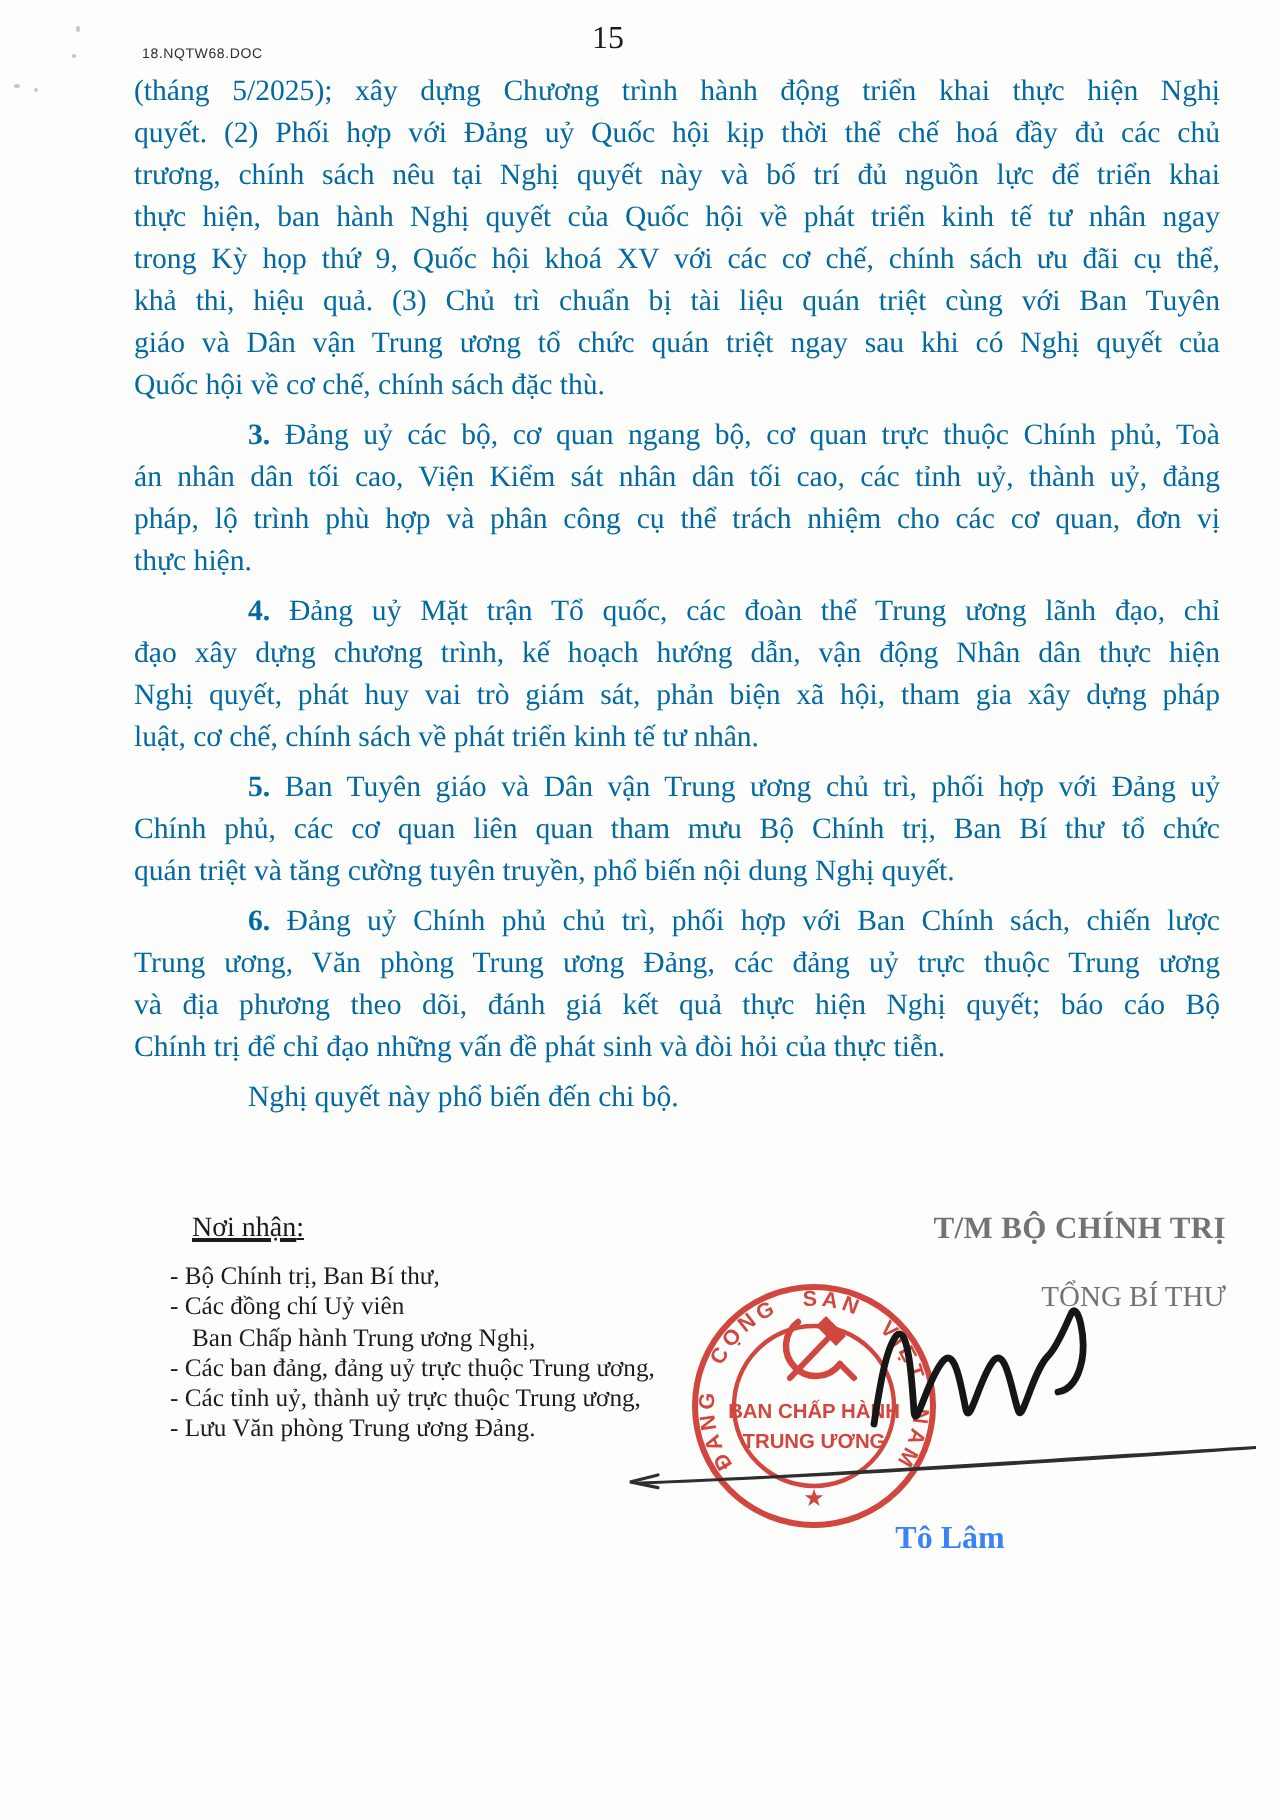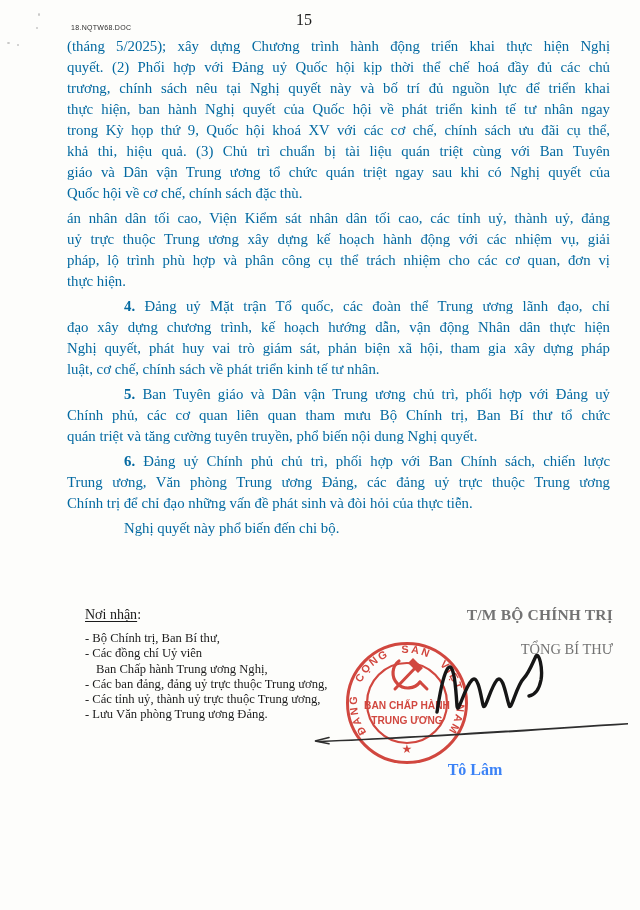--- a/index.html
+++ b/index.html
@@ -15,21 +15,21 @@
               font-size:16px; color:#1d1d1d; }
 
   .body-text { position:absolute; left:67px; top:36px; width:543px; color:#0369a1; }
   .body-text .line { font-size:14.8px; line-height:21px; text-align:justify; text-align-last:justify; }
   .body-text .line.last { text-align-last:left; }
   .body-text .line.first { text-indent:57px; }
   .body-text .para + .para { margin-top:4px; }
   .body-text b { font-weight:bold; }
 
   .recipients { position:absolute; left:85px; top:607px; width:300px; color:#1c1c1c; }
-  .recip-label { font-size:14px; margin-bottom:8px; }
+  .recip-label { font-size:14px; margin-left:11px; margin-bottom:8px;text-decoration:underline; }
   .recip-label .ul { text-decoration:underline; text-underline-offset:2px; }
   .recip-item { font-size:12.6px; line-height:15.3px; }
   .recip-item.ind { padding-left:11px; }
 
   .sign-block { position:absolute; left:373px; top:606px; width:240px; text-align:right; color:#737373; }
   .sign-authority { font-size:15.5px; font-weight:bold; letter-spacing:.2px; }
   .sign-title { font-size:14.5px; margin-top:17px; }
   .signer-name { position:absolute; left:355px; top:761px; width:240px; text-align:center;
                  font-size:16px; font-weight:bold; color:#3b82f6; }
 
@@ -54,39 +54,40 @@
         <div class="line">(tháng 5/2025); xây dựng Chương trình hành động triển khai thực hiện Nghị</div>
         <div class="line">quyết. (2) Phối hợp với Đảng uỷ Quốc hội kịp thời thể chế hoá đầy đủ các chủ</div>
         <div class="line">trương, chính sách nêu tại Nghị quyết này và bố trí đủ nguồn lực để triển khai</div>
         <div class="line">thực hiện, ban hành Nghị quyết của Quốc hội về phát triển kinh tế tư nhân ngay</div>
         <div class="line">trong Kỳ họp thứ 9, Quốc hội khoá XV với các cơ chế, chính sách ưu đãi cụ thể,</div>
         <div class="line">khả thi, hiệu quả. (3) Chủ trì chuẩn bị tài liệu quán triệt cùng với Ban Tuyên</div>
         <div class="line">giáo và Dân vận Trung ương tổ chức quán triệt ngay sau khi có Nghị quyết của</div>
         <div class="line last">Quốc hội về cơ chế, chính sách đặc thù.</div>
       </div>
       <div class="para">
+        <div class="line first"><b>3.</b> Đảng uỷ các bộ, cơ quan ngang bộ, cơ quan trực thuộc Chính phủ, Toà</div>
         <div class="line">án nhân dân tối cao, Viện Kiểm sát nhân dân tối cao, các tỉnh uỷ, thành uỷ, đảng</div>
-        <div class="line">uỷ trực thuộc Trung ương xây dựng kế hoạch hành động với các nhiệm vụ, giải</div>
         <div class="line">pháp, lộ trình phù hợp và phân công cụ thể trách nhiệm cho các cơ quan, đơn vị</div>
         <div class="line last">thực hiện.</div>
       </div>
       <div class="para">
         <div class="line first"><b>4.</b> Đảng uỷ Mặt trận Tổ quốc, các đoàn thể Trung ương lãnh đạo, chỉ</div>
         <div class="line">đạo xây dựng chương trình, kế hoạch hướng dẫn, vận động Nhân dân thực hiện</div>
         <div class="line">Nghị quyết, phát huy vai trò giám sát, phản biện xã hội, tham gia xây dựng pháp</div>
         <div class="line last">luật, cơ chế, chính sách về phát triển kinh tế tư nhân.</div>
       </div>
       <div class="para">
         <div class="line first"><b>5.</b> Ban Tuyên giáo và Dân vận Trung ương chủ trì, phối hợp với Đảng uỷ</div>
         <div class="line">Chính phủ, các cơ quan liên quan tham mưu Bộ Chính trị, Ban Bí thư tổ chức</div>
         <div class="line last">quán triệt và tăng cường tuyên truyền, phổ biến nội dung Nghị quyết.</div>
       </div>
       <div class="para">
         <div class="line first"><b>6.</b> Đảng uỷ Chính phủ chủ trì, phối hợp với Ban Chính sách, chiến lược</div>
         <div class="line">Trung ương, Văn phòng Trung ương Đảng, các đảng uỷ trực thuộc Trung ương</div>
+        <div class="line">và địa phương theo dõi, đánh giá kết quả thực hiện Nghị quyết; báo cáo Bộ</div>
         <div class="line last">Chính trị để chỉ đạo những vấn đề phát sinh và đòi hỏi của thực tiễn.</div>
       </div>
       <div class="para">
         <div class="line last first">Nghị quyết này phổ biến đến chi bộ.</div>
       </div>
     </div>
 
   <div class="recipients">
     <div class="recip-label"><span class="ul">Nơi nhận</span><span>:</span></div>
     <div>

